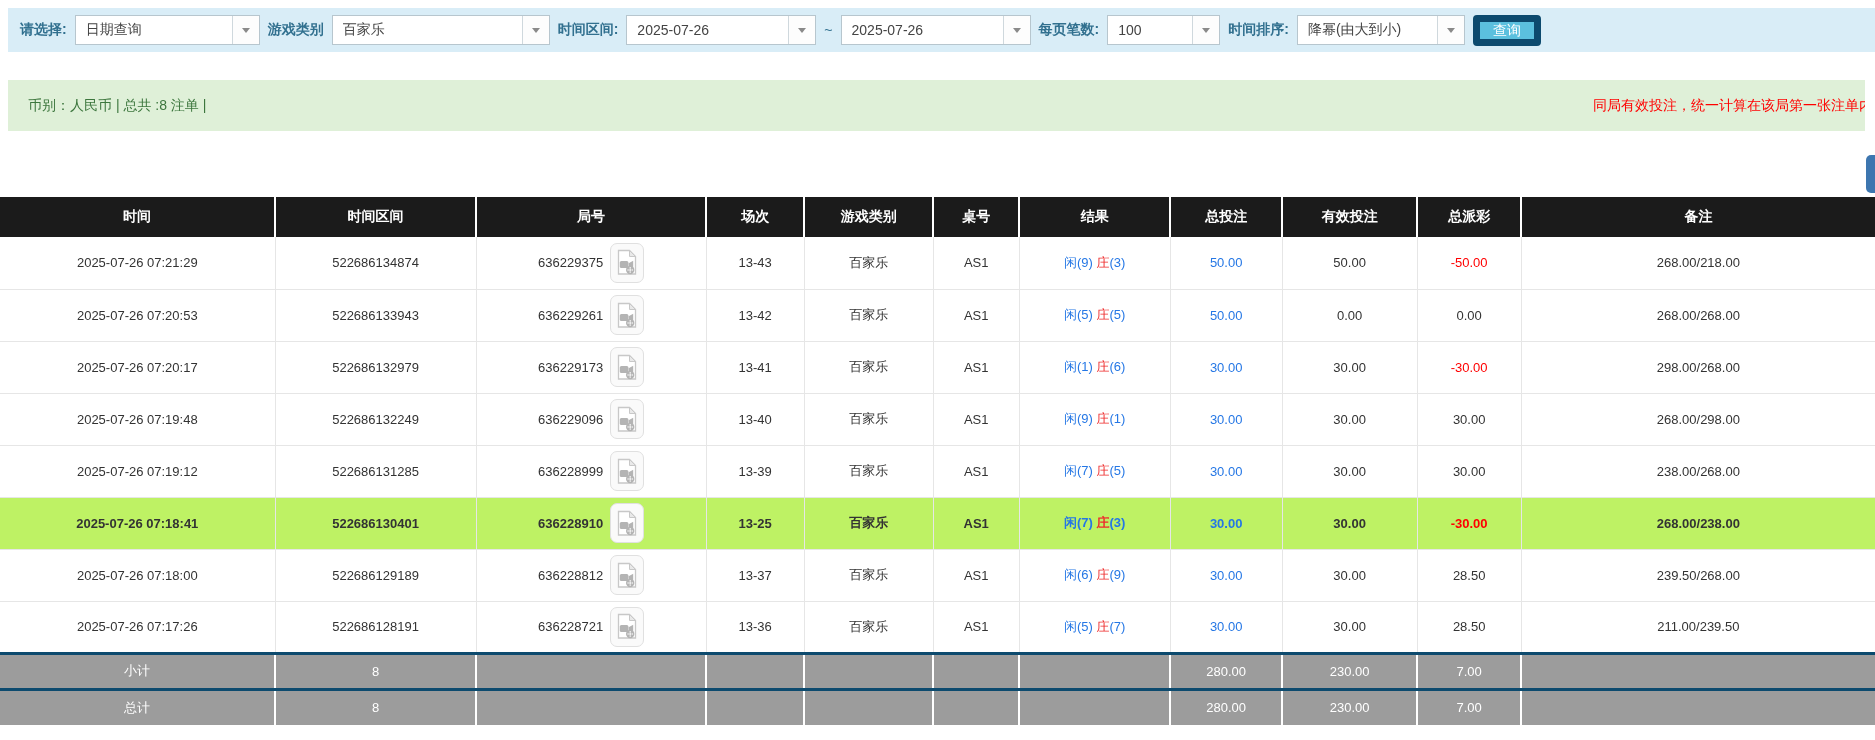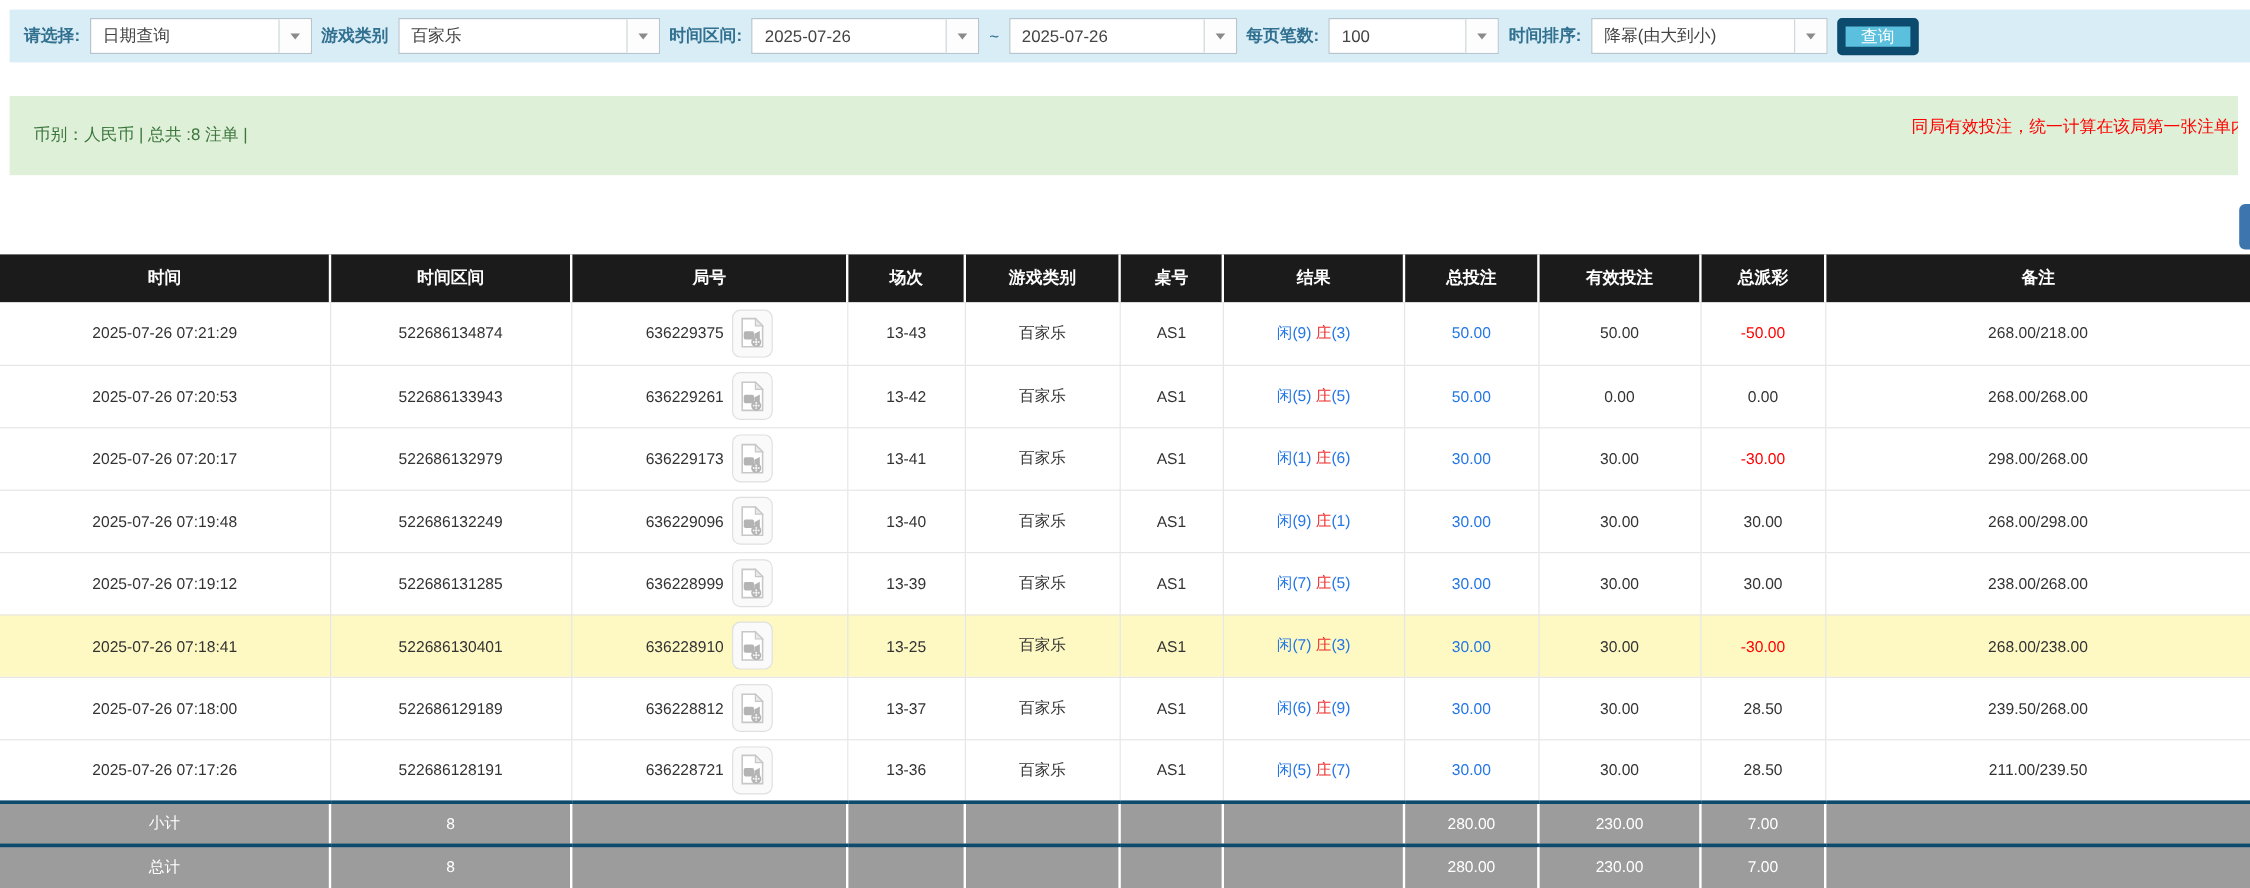--- a/index.html
+++ b/index.html
@@ -16,41 +16,41 @@
     font-size: 14px; color: #444; white-space: nowrap; }
   .combo .arrow-btn { width: 27px; border-left: 1px solid #cfd8dd; background: #fdfdfd;
     display: flex; align-items: center; justify-content: center; cursor: pointer; }
   .tri-down { width: 0; height: 0; border-left: 4px solid transparent;
     border-right: 4px solid transparent; border-top: 5px solid #8a8a8a; }
   .tilde { font-size: 14px; color: #31708f; }
   .query-btn { height: 31px; padding: 0 13px; background: #5bc0de; color: #fff;
     border: 7px solid #0c4a6e; border-radius: 4px; font-size: 14px; cursor: pointer; }
 
   
-  .info-bar { margin: 28px 10px 0 8px; height: 66px; background: #dff0d8; position: relative;
+  .info-bar { margin: 28px 10px 0 8px; height: 51px; background: #dff0d8; position: relative;
     display: flex; align-items: center; padding: 0 20px; overflow: hidden; }
   .info-left { font-size: 14px; color: #3c763d; }
   .info-right { position: absolute; right: -8px; top: 0; height: 51px; display: flex;
     align-items: center; font-size: 14px; color: #ff0000; white-space: nowrap; }
 
   
   .gap-zone { height: 66px; position: relative; }
   .partial-btn { position: absolute; right: 0; top: 24px; width: 9px; height: 38px;
     background: #3d76af; border-radius: 5px 0 0 5px; cursor: pointer; }
 
   
   table { width: 100%; border-collapse: collapse; table-layout: fixed; }
   thead th { background: #1b1b1b; color: #fff; font-size: 14px; font-weight: bold;
     height: 40px; text-align: center; border-right: 2px solid #fff; margin-top: 18px; }
   thead th:last-child { border-right: none; }
   tbody td { height: 52px; font-size: 13px; color: #333; text-align: center;
     vertical-align: middle; border-right: 1px solid #e6e6e6; border-bottom: 1px solid #e6e6e6;
     background: #fff; }
   tbody td:last-child { border-right: none; }
-  tbody tr.hl td { background: #fef9c3; }
+  tbody tr.hl td { background: #bef264; font-weight: bold; }
   .blue { color: #2577e5; }
   .red-z { color: #ee2c2c; }
   .neg { color: #ff0000; }
   tfoot td { height: 36px; background: #9c9c9c; color: #fff; font-size: 13px;
     text-align: center; vertical-align: middle; border-right: 2px solid #fff;
     border-top: 3px solid #0c4a6e; }
   tfoot td:last-child { border-right: none; }
 
   .round-wrap { display: inline-flex; align-items: center; gap: 7px; }
   .vicon { display: inline-flex; align-items: center; justify-content: center;
@@ -83,28 +83,28 @@
       </span>
   </div>
   <span class="tilde">~</span>
   <div class="combo" style="width:190px">
     <span class="txt">2025-07-26</span>
     <span class="arrow-btn">
         <span class="tri-down"></span>
       </span>
   </div>
   <span class="tlabel">每页笔数:</span>
-  <div class="combo" style="width:142px">
+  <div class="combo" style="width:113px">
     <span class="txt">100</span>
     <span class="arrow-btn">
         <span class="tri-down"></span>
       </span>
   </div>
   <span class="tlabel">时间排序:</span>
-  <div class="combo" style="width:197px">
+  <div class="combo" style="width:168px">
     <span class="txt">降幂(由大到小)</span>
     <span class="arrow-btn">
         <span class="tri-down"></span>
       </span>
   </div>
   <button class="query-btn">查询</button>
 </div>
 
 <div class="info-bar">
   <span class="info-left">币别：人民币 | 总共 :8 注单 |</span>

